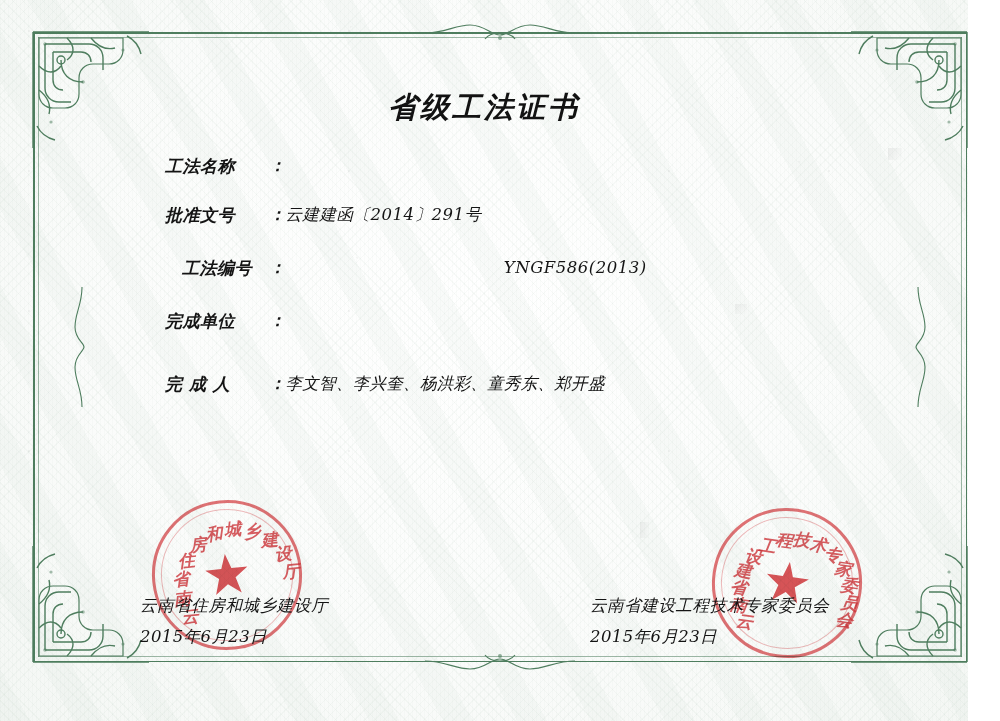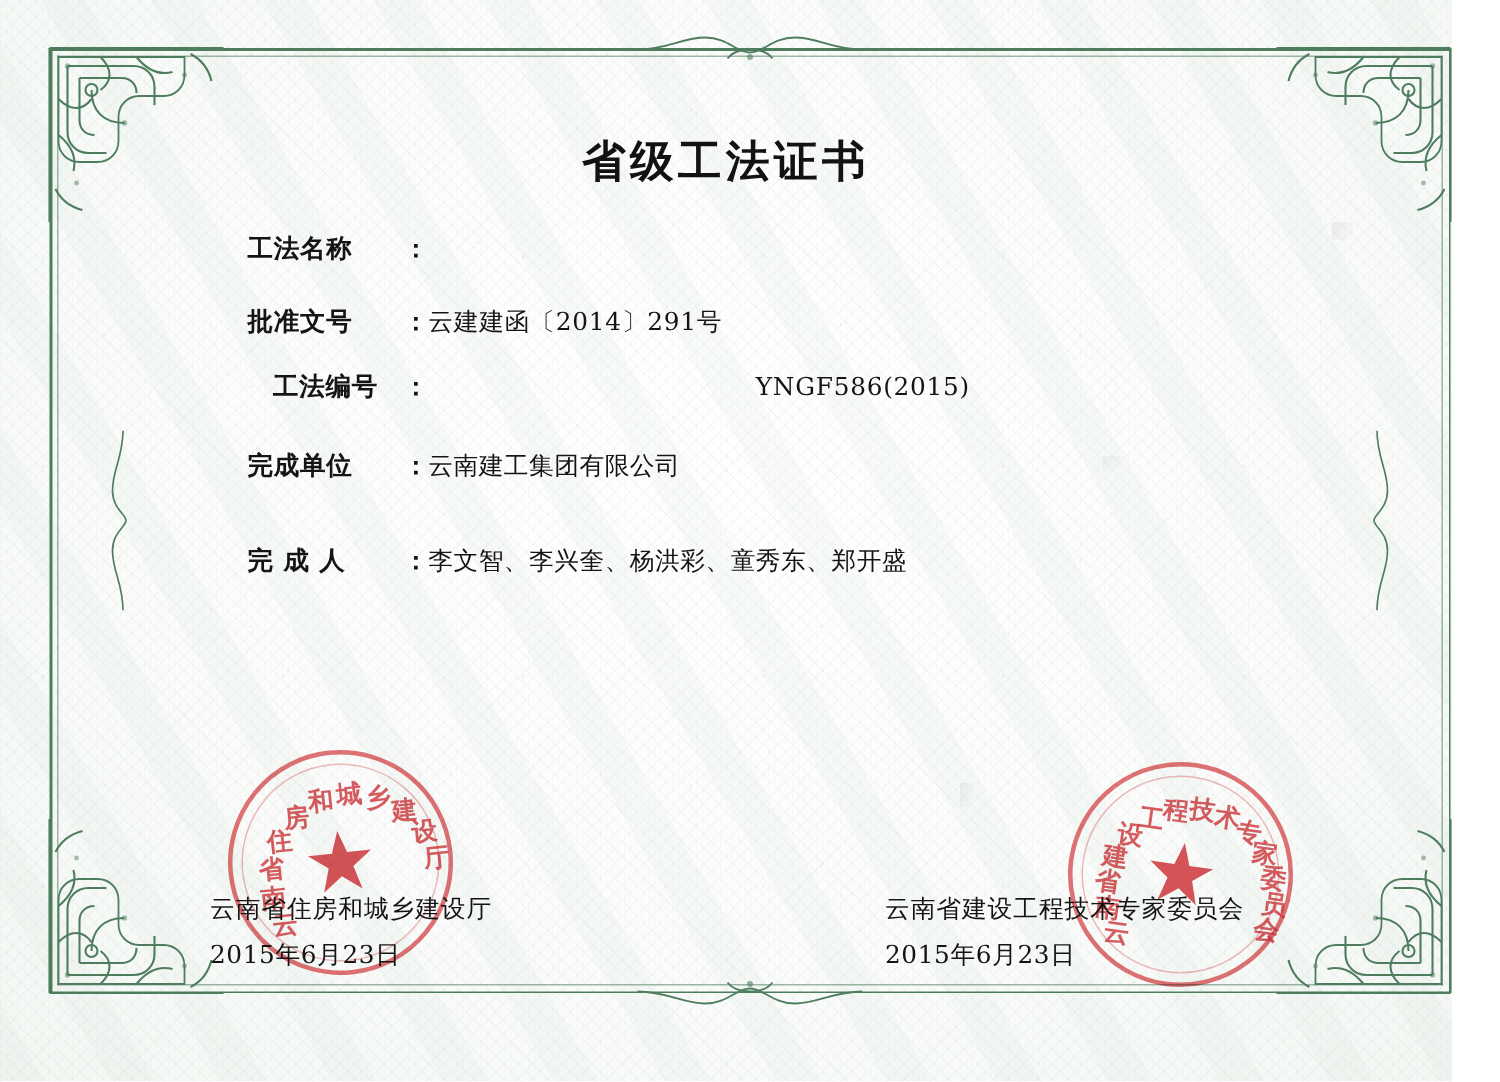--- a/index.html
+++ b/index.html
@@ -14,20 +14,21 @@
     position: relative;
     width: 968px;
     height: 721px;
     overflow: hidden;
     background:
       
       repeating-linear-gradient(45deg, rgba(120,160,130,0.055) 0px, rgba(120,160,130,0.055) 1px, rgba(255,255,255,0) 1px, rgba(255,255,255,0) 7px),
       repeating-linear-gradient(-45deg, rgba(120,160,130,0.05) 0px, rgba(120,160,130,0.05) 1px, rgba(255,255,255,0) 1px, rgba(255,255,255,0) 7px),
       repeating-linear-gradient(90deg, rgba(140,170,150,0.035) 0px, rgba(140,170,150,0.035) 1px, rgba(255,255,255,0) 1px, rgba(255,255,255,0) 4px),
       radial-gradient(ellipse at 50% 42%, #ffffff 0%, #fbfcfb 55%, #f4f7f4 100%);
+    font-style: italic;
   }
   
   #watermark {
     position: absolute;
     inset: 0;
     pointer-events: none;
     background:
       repeating-linear-gradient(60deg, rgba(200,215,205,0.20) 0px, rgba(200,215,205,0.20) 26px, rgba(255,255,255,0) 26px, rgba(255,255,255,0) 64px);
     opacity: .55;
   }
@@ -133,21 +134,21 @@
     flex: 1 1 auto;
     font-size: 16.5px;
     color: #141414;
     line-height: 1.35;
     letter-spacing: 0.3px;
   }
   .field-value .line2 { display: block; margin-top: 6px; }
   .mono-ish { font-family: "DejaVu Serif", serif; letter-spacing: 0.5px; }
 
   .row-name   { margin-bottom: 26px; }
-  .row-doc    { margin-bottom: 20px; }
+  .row-doc    { margin-bottom: 30px; }
   .row-code   { margin-bottom: 30px; text-align: center; }
   .row-unit   { margin-bottom: 40px; justify-content: center; }
   .row-people { margin-bottom: 0; }
 
   
   .sig {
     position: absolute;
     font-family: "DejaVu Serif", serif;
     text-align: left;
     color: #141414;
@@ -379,28 +380,27 @@
 
       <div class="field-row row-doc">
         <span class="field-label">批准文号</span>
         <span class="field-colon">：</span>
         <span class="field-value mono-ish">云建建函〔2014〕291号</span>
       </div>
 
       <div class="field-row row-code">
         <span class="field-label">工法编号</span>
         <span class="field-colon">：</span>
-        <span class="field-value mono-ish">YNGF586(2015)</span>
+        <span class="field-value mono-ish">YNGF586(2013)</span>
       </div>
 
       <div class="field-row row-unit">
         <span class="field-label">完成单位</span>
         <span class="field-colon">：</span>
         <span class="field-value">
-          <span>云南建工集团有限公司</span>
         </span>
       </div>
 
       <div class="field-row row-people">
         <span class="field-label">完 成 人</span>
         <span class="field-colon">：</span>
         <span class="field-value">李文智、李兴奎、杨洪彩、童秀东、郑开盛</span>
       </div>
 
     </div>

